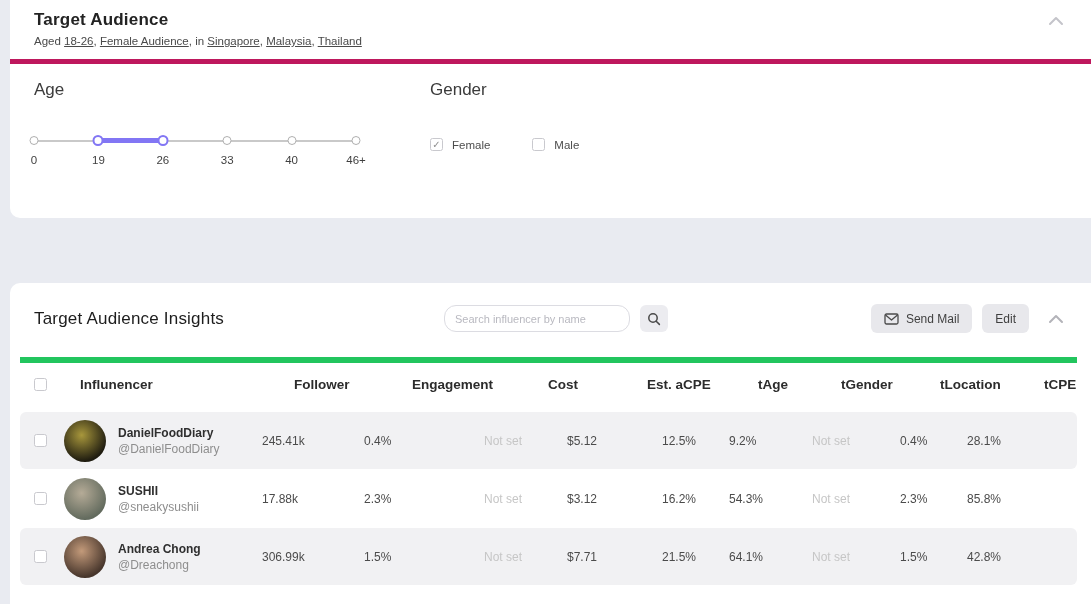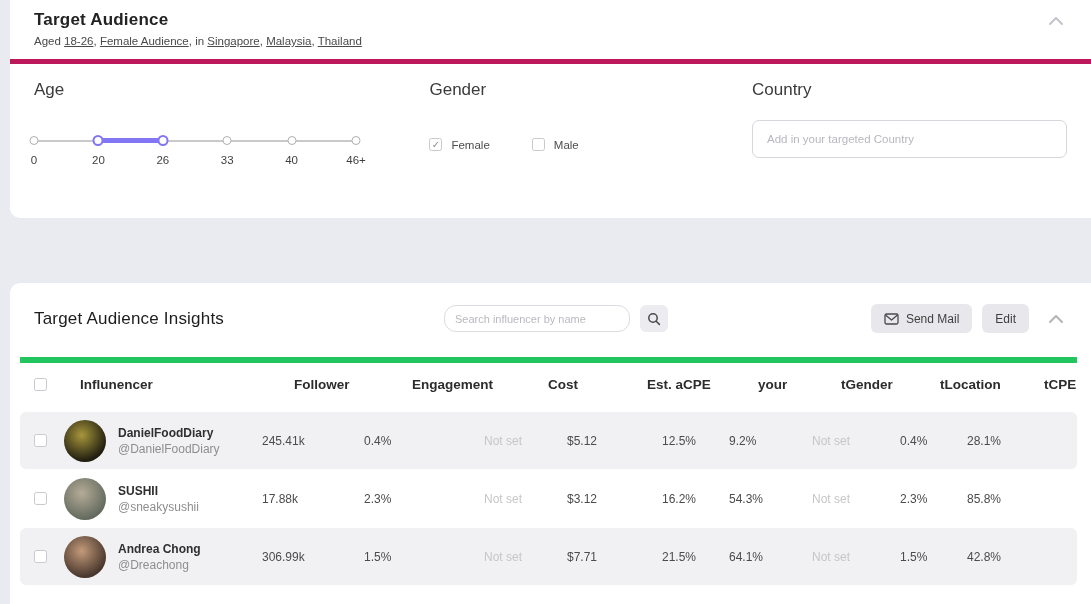--- a/index.html
+++ b/index.html
@@ -95,21 +95,21 @@
         <div class="range" style="left:20%; width:20%;"></div>
         <div class="stop" style="left:0%"></div>
         <div class="stop handle" style="left:20%"></div>
         <div class="stop handle" style="left:40%"></div>
         <div class="stop" style="left:60%"></div>
         <div class="stop" style="left:80%"></div>
         <div class="stop" style="left:100%"></div>
       </div>
       <div class="slider-labels">
         <span style="left:0%">0</span>
-        <span style="left:20%">20</span>
+        <span style="left:20%">19</span>
         <span style="left:40%">26</span>
         <span style="left:60%">33</span>
         <span style="left:80%">40</span>
         <span style="left:100%">46+</span>
       </div>
     </div>
 
     <div class="col-gender">
       <div class="col-h">Gender</div>
       <div class="gender-opts">
@@ -117,24 +117,20 @@
           <div class="chk">✓</div>
           <span class="chk-label">Female</span>
         </div>
         <div class="chk-row">
           <div class="chk"></div>
           <span class="chk-label">Male</span>
         </div>
       </div>
     </div>
 
-    <div class="col-country">
-      <div class="col-h">Country</div>
-      <input class="country-input" type="text" placeholder="Add in your targeted Country" style="">
-    </div>
   </div>
 </section>
 
 <section class="card card-insights">
   <div class="ins-header">
     <div class="ins-title">Target Audience Insights</div>
     <div class="search-wrap">
       <input class="search-input" type="text" placeholder="Search influencer by name" style="">
       <button class="search-btn">
         <svg width="14" height="14" viewBox="0 0 14 14">
@@ -162,21 +158,21 @@
     </div>
   </div>
 
   <div class="tgrid thead">
     <div class="chk"></div>
     <div class="th">Influnencer</div>
     <div class="th">Follower</div>
     <div class="th">Engagement</div>
     <div class="th">Cost</div>
     <div class="th">Est. aCPE</div>
-    <div class="th">your</div>
+    <div class="th">tAge</div>
     <div class="th">tGender</div>
     <div class="th">tLocation</div>
     <div class="th">tCPE</div>
     <div class="th">Impact</div>
   </div>
 
   <div class="tgrid trow alt">
     <div class="chk"></div>
     <div class="cell-influencer">
       <div class="avatar" style="background: radial-gradient(circle at 42% 36%, rgb(168, 151, 60) 0%, rgb(31, 28, 16) 72%);"></div>

